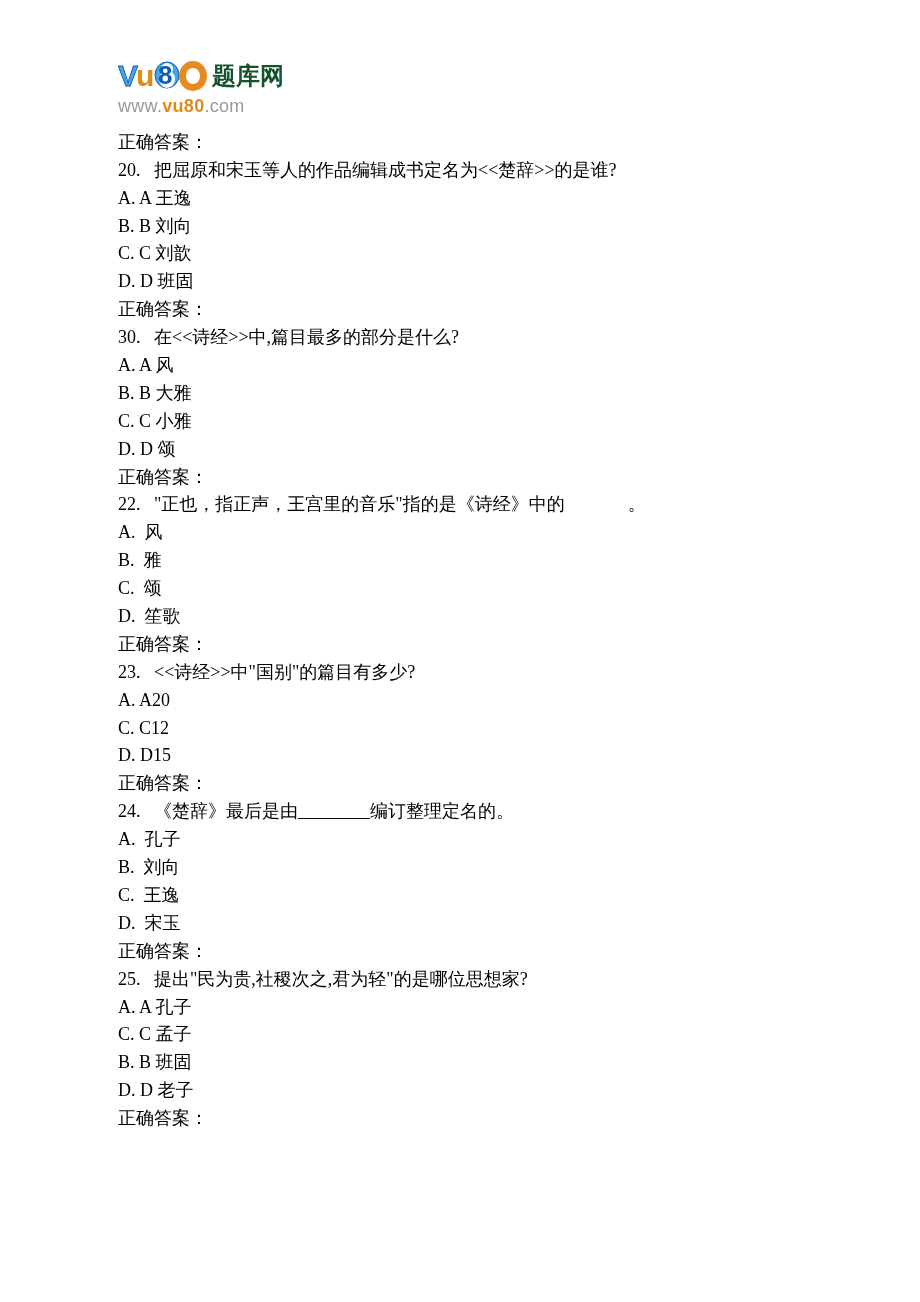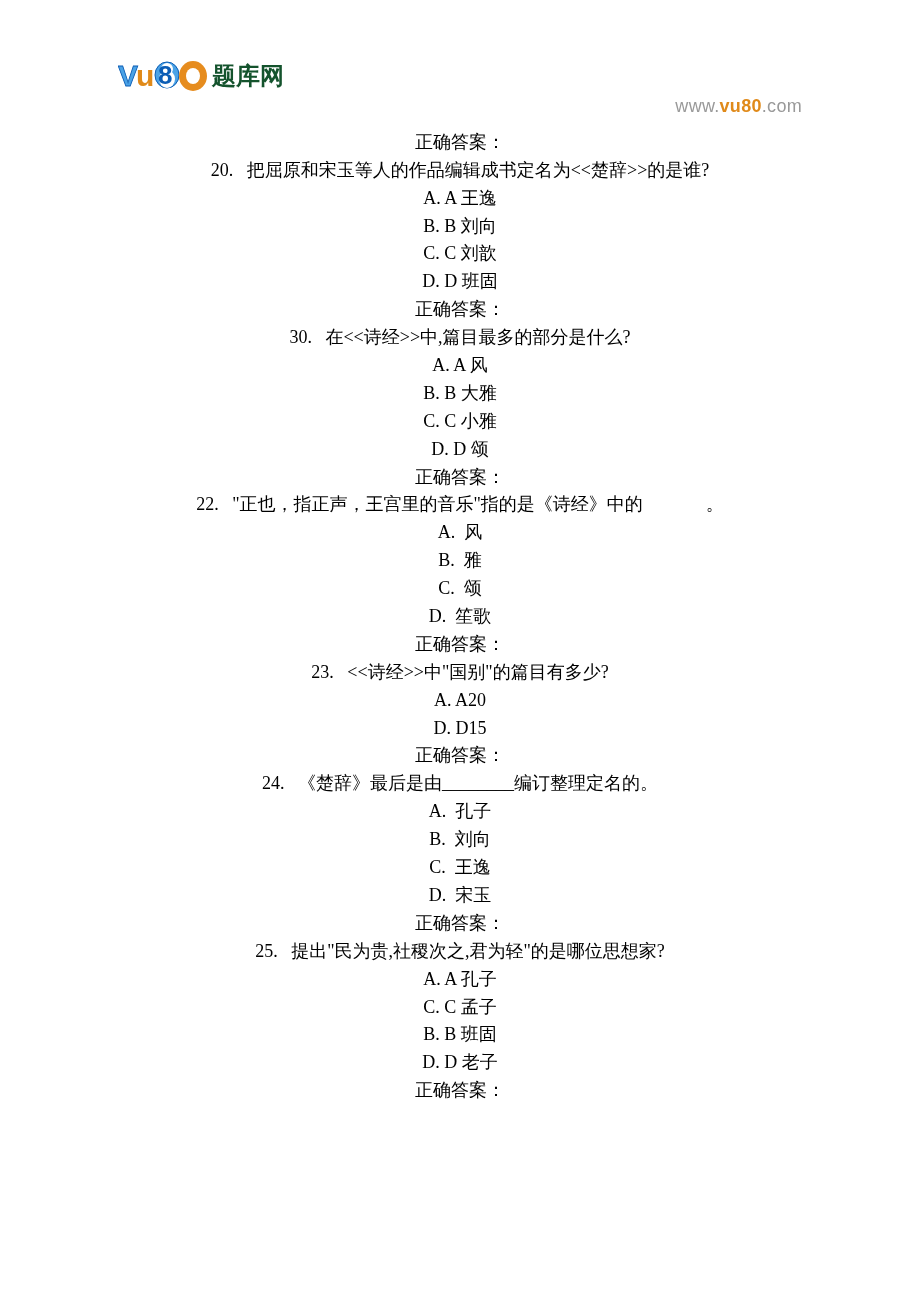--- a/index.html
+++ b/index.html
@@ -31,25 +31,24 @@
       font-weight: 700;
       color: #14532d;
       letter-spacing: 0;
     }
     .logo-url {
       font-family: Arial, sans-serif;
       font-size: 18px;
       color: #999;
       margin-top: -3px;
       letter-spacing: 0.3px;
-      text-align: right;
     }
     .logo-url b { color: #e08a1a; font-weight: 700; }
     .content { font-family: "Times New Roman", "SimSun", serif; }
-    .line { white-space: pre-wrap; text-align: center; }
+    .line { white-space: pre-wrap; }
   </style>
 </head>
 <body>
 
 <div class="page">
   <div class="logo">
     <div class="logo-row1">
       <svg width="92" height="40" viewBox="0 0 92 40">
 
         <text x="0" y="30" font-family="Arial Black, Arial" font-size="30" font-weight="900" fill="#4aa2e6" stroke="#0b5db5" stroke-width="0.8">V</text>
@@ -85,20 +84,21 @@
 
     <div class="line"><span>22.</span><span>   "正也，指正声，王宫里的音乐"指的是《诗经》中的              。</span></div>
     <div class="line">A.  风</div>
     <div class="line">B.  雅</div>
     <div class="line">C.  颂</div>
     <div class="line">D.  笙歌</div>
     <div class="line">正确答案：</div>
 
     <div class="line"><span>23.</span><span>   &lt;&lt;诗经&gt;&gt;中"国别"的篇目有多少?</span></div>
     <div class="line">A. A20</div>
+    <div class="line">C. C12</div>
     <div class="line">D. D15</div>
     <div class="line">正确答案：</div>
 
     <div class="line"><span>24.</span><span>   《楚辞》最后是由________编订整理定名的。</span></div>
     <div class="line">A.  孔子</div>
     <div class="line">B.  刘向</div>
     <div class="line">C.  王逸</div>
     <div class="line">D.  宋玉</div>
     <div class="line">正确答案：</div>
 

